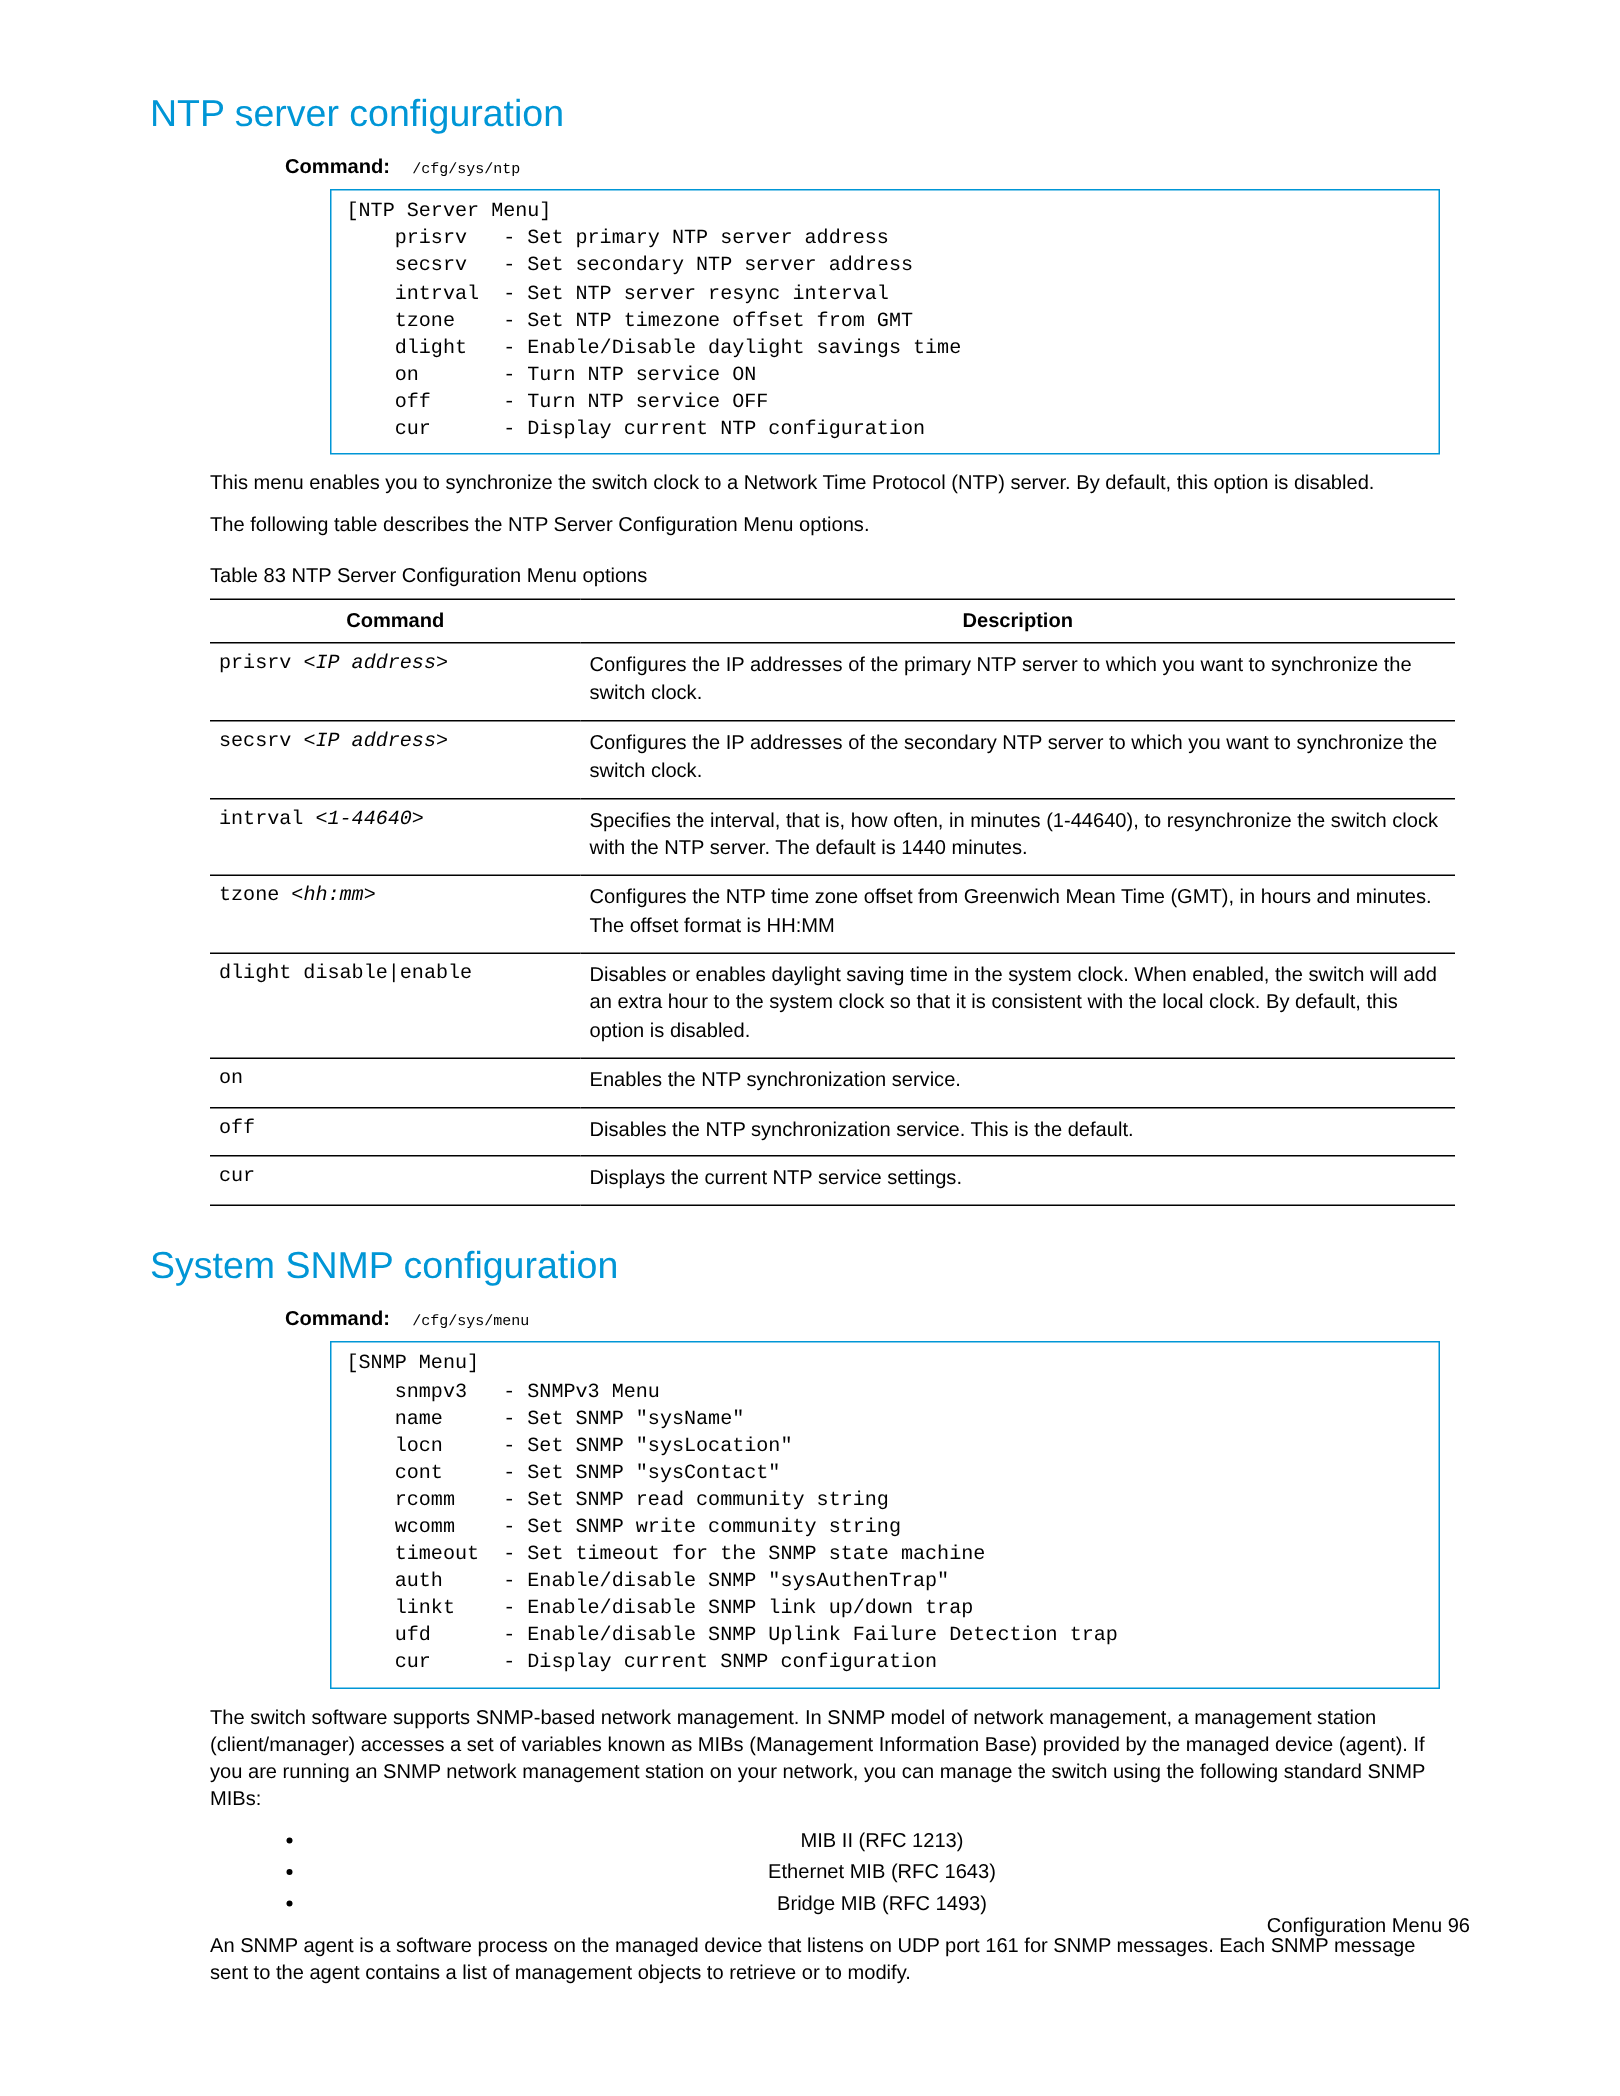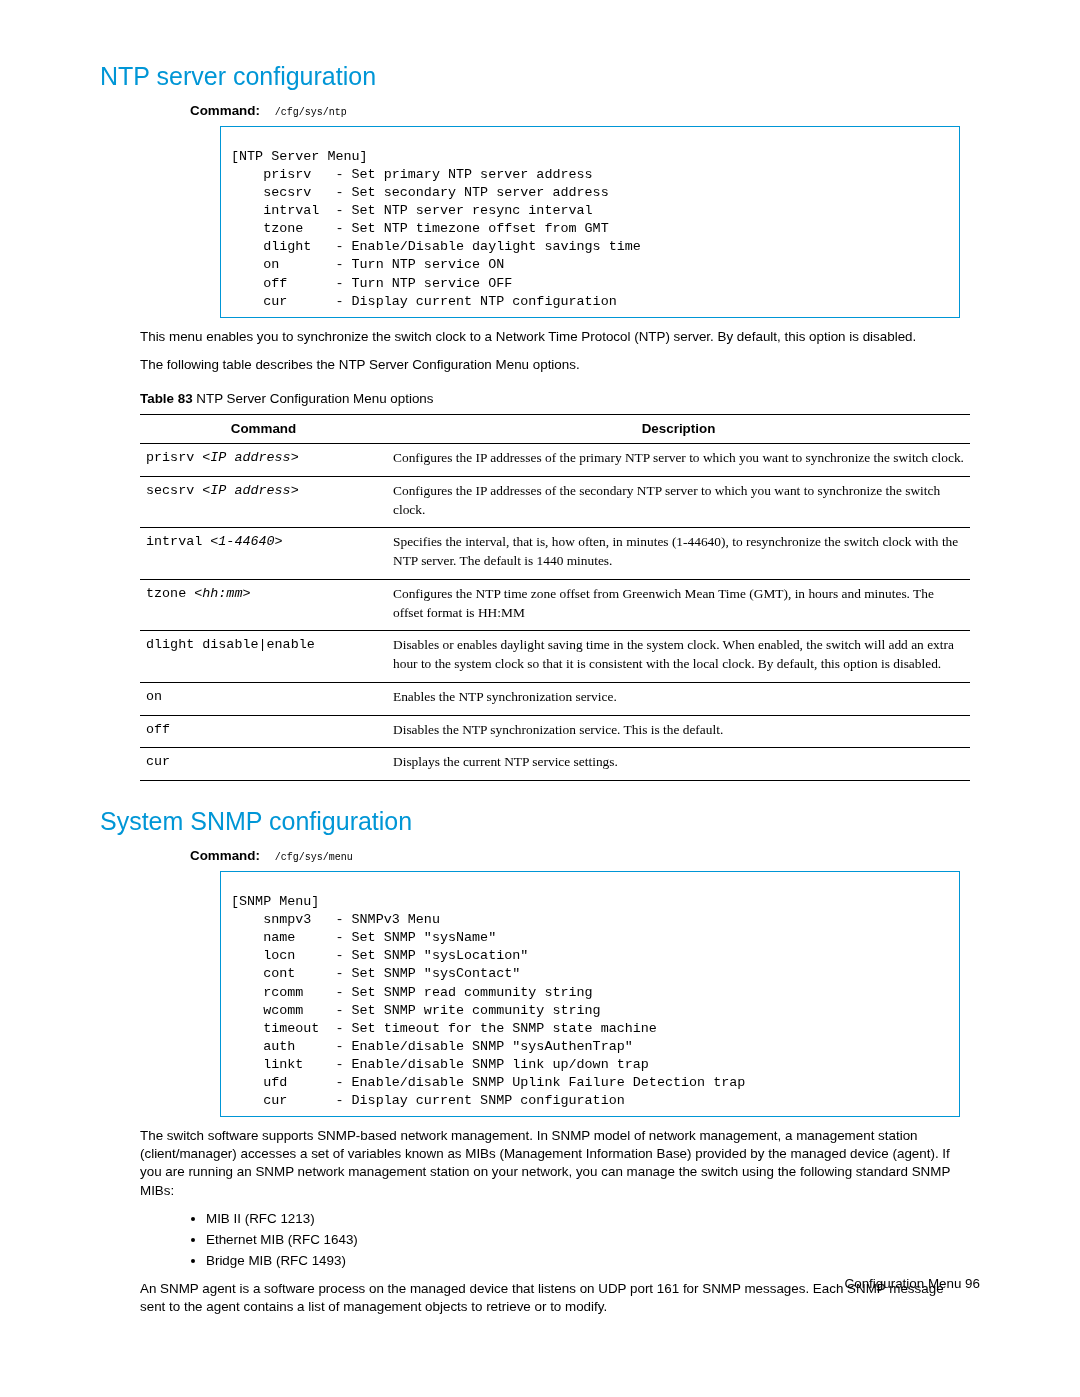--- a/index.html
+++ b/index.html
@@ -37,70 +37,70 @@
     font-weight: bold;
   }
   .command-line .path {
     font-family: "Courier New", monospace;
     font-size: 10px;
   }
   .menu-box {
     border: 1px solid #0096d6;
     margin-left: 80px;
     margin-right: 10px;
-    padding: 21px 10px 6px 10px;
+    padding: 6px 10px 6px 10px;
     font-family: "Courier New", monospace;
     font-size: 13.4px;
     white-space: pre;
     line-height: 1.35;
   }
   .para {
     margin: 10px 0 0 0;
     font-size: 13.4px;
     line-height: 1.35;
   }
   .table-caption {
     margin-top: 16px;
     font-size: 13.4px;
   }
   .table-caption .tbl {
-    font-weight: bold;
+    font-weight: normal;
   }
   table.opt {
     border-collapse: collapse;
     width: 100%;
     margin-top: 6px;
     font-size: 13.4px;
   }
   table.opt th {
     text-align: center;
     font-weight: bold;
     border-top: 1px solid #000;
     border-bottom: 1px solid #000;
     padding: 5px 6px;
     vertical-align: top;
   }
   table.opt td {
     border-bottom: 1px solid #000;
     padding: 5px 6px 8px 6px;
     vertical-align: top;
     line-height: 1.4;
-    font-family: Liberation Serif, serif;
   }
   table.opt td.cmd {
     font-family: "Courier New", monospace;
     width: 235px;
     white-space: nowrap;
   }
   table.opt td.cmd .arg {
     font-style: italic;
   }
   .bullets {
     margin: 10px 0 0 48px;
     padding-left: 18px;
+    text-align: center;
   }
   .bullets li {
     margin-bottom: 3px;
   }
   .footer {
     position: absolute;
     bottom: 48px;
     right: 100px;
     font-size: 13.4px;
   }

